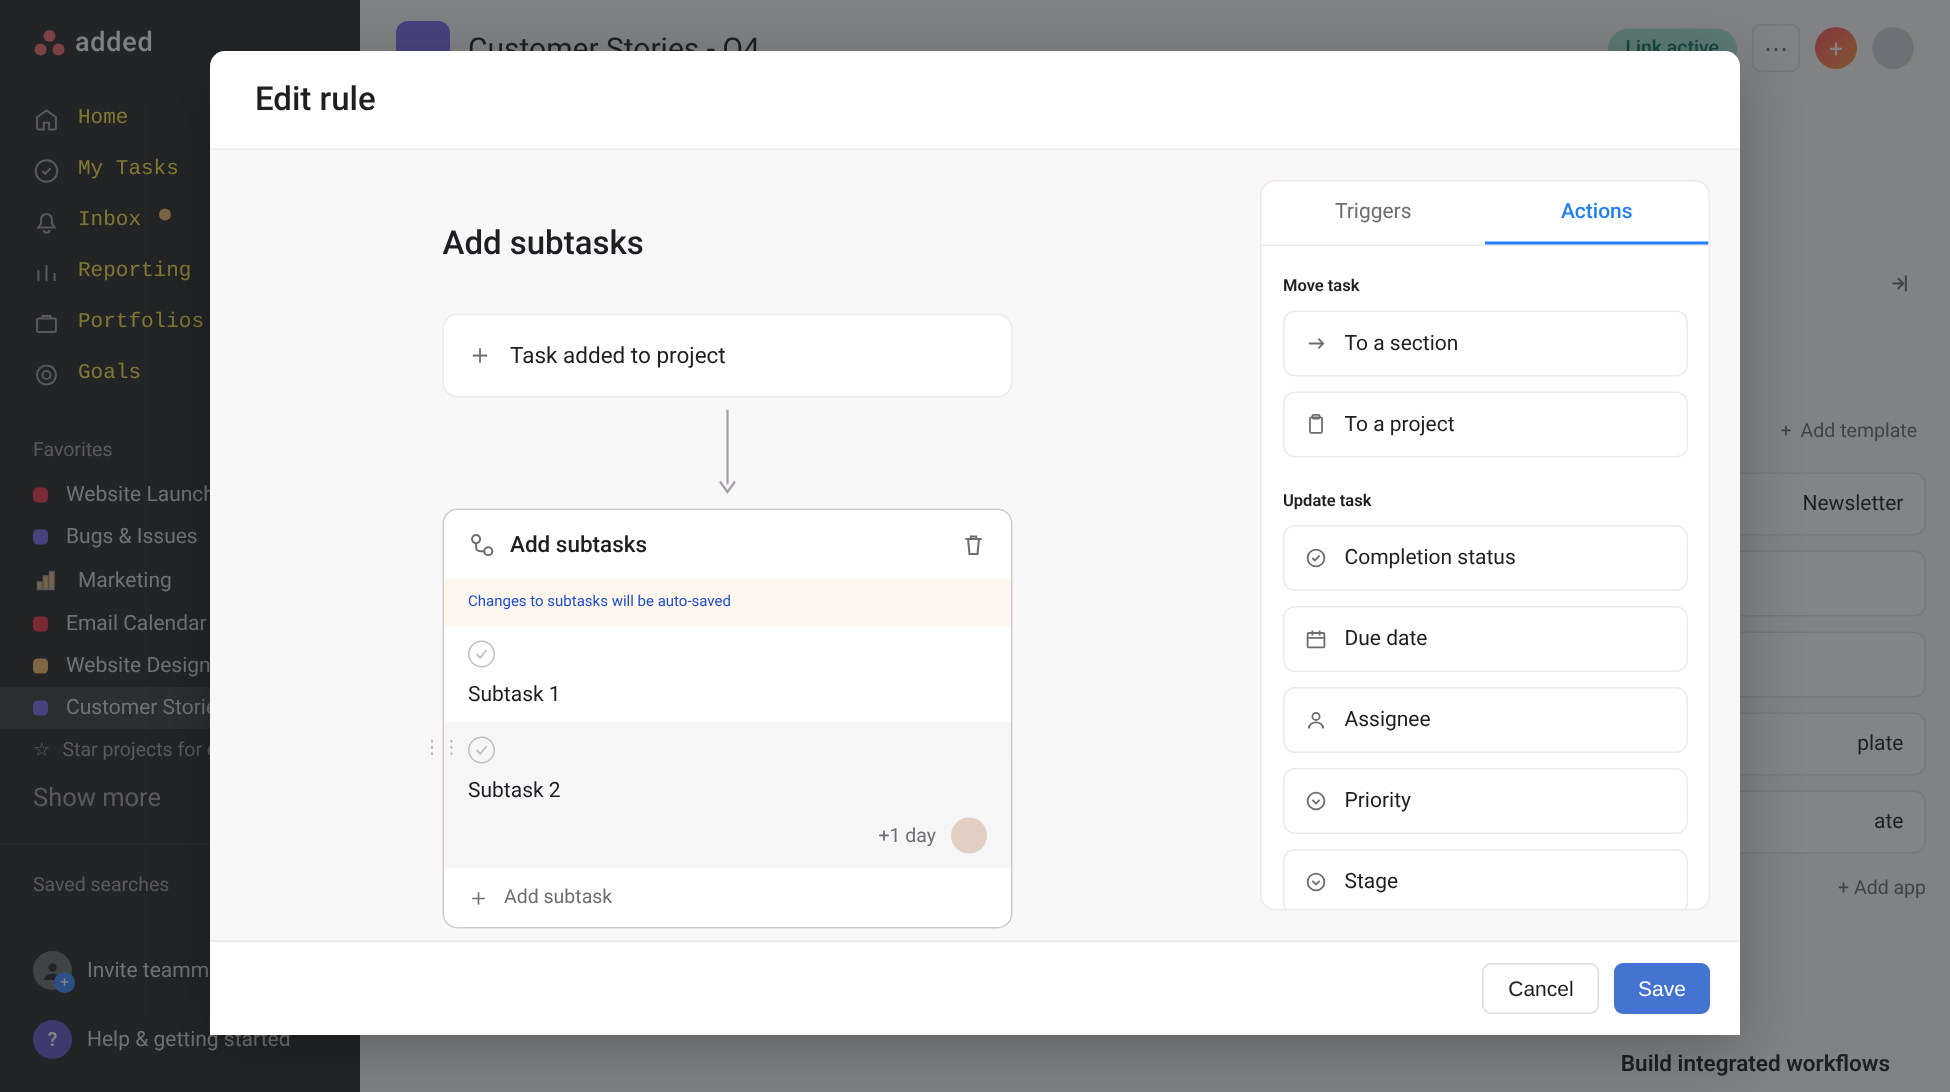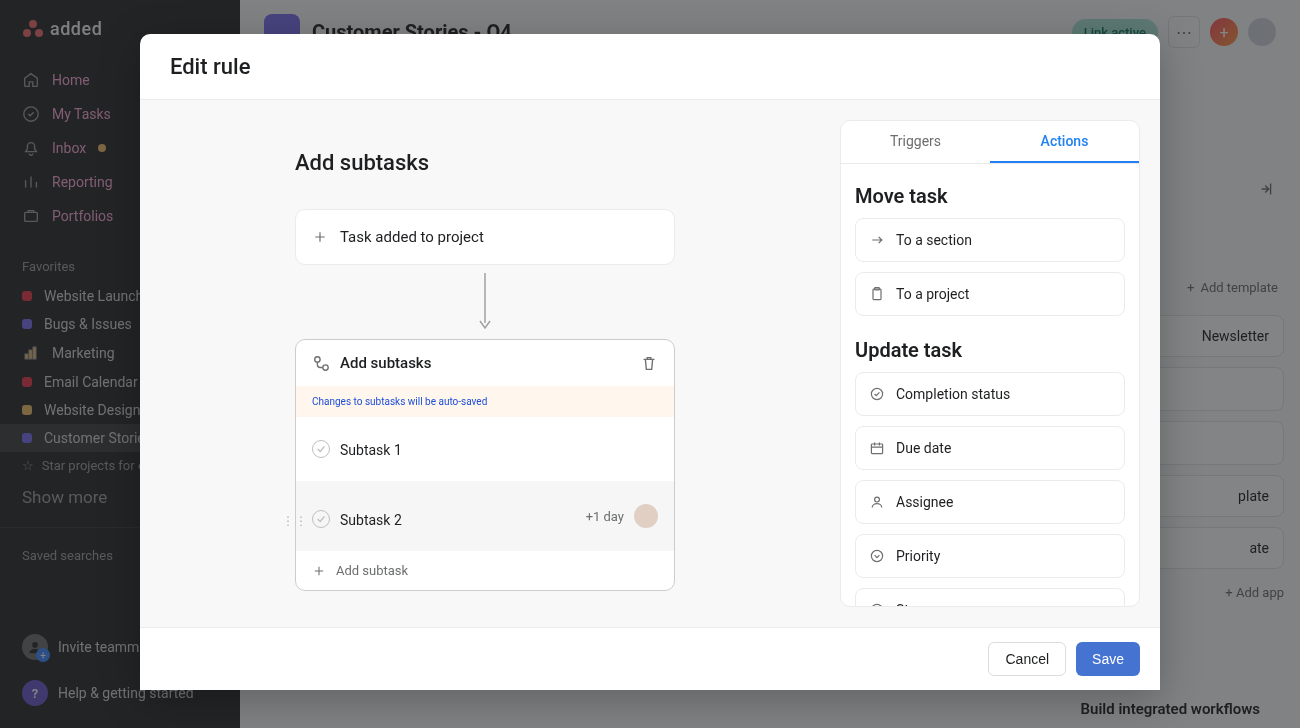--- a/index.html
+++ b/index.html
@@ -4,40 +4,40 @@
   <style>
     * { box-sizing: border-box; margin: 0; padding: 0; }
     body { font-family: -apple-system, BlinkMacSystemFont, "Segoe UI", Roboto, Helvetica, Arial, sans-serif; width: 1300px; height: 728px; overflow: hidden; background: #fff; color: #1e1f21; position: relative; }
 
     
     .sidebar { position: absolute; top: 0; left: 0; width: 240px; height: 728px; background: #2a2b2d; color: #d4d5d6; padding-top: 18px; font-size: 14px; }
     .logo-row { display: flex; align-items: center; padding: 0 22px 20px 22px; gap: 6px; }
     .logo-dots { display: inline-flex; align-items:center; gap:2px;}
     .logo-text { font-weight: 500; color: #f4f4f4; font-size: 18px; letter-spacing:0.5px;}
     .nav { padding: 4px 0; }
-    .nav-item { display: flex; align-items: center; gap: 12px; padding: 8px 22px; cursor: pointer; color:#f9a8d4;}
+    .nav-item { display: flex; gap: 12px; padding: 8px 22px; cursor: pointer; color:#fde047;font-family:Liberation Mono, monospace;}
     .nav-icon { width: 18px; height: 18px; display:inline-flex; align-items:center; justify-content:center; stroke:#a2a0a2; fill:none;}
     .section-label { padding: 22px 22px 8px 22px; color: #a2a0a2; font-size: 13px;}
     .proj-item { display:flex; align-items:center; gap:12px; padding: 6px 22px; cursor:pointer;}
     .proj-dot { width:10px; height:10px; border-radius:3px; flex-shrink:0;}
     .proj-item.selected { background: rgba(255,255,255,0.1);}
     .star-row { display:flex; align-items:center; gap:8px; padding: 6px 22px; color:#a2a0a2; font-size:13px;}
     .show-more { padding: 8px 22px; color:#a2a0a2; font-size:17px; cursor:pointer;}
     .invite-row { display:flex; align-items:center; gap:10px; padding: 8px 22px; position:absolute; bottom: 60px; width:100%;}
     .help-row { display:flex; align-items:center; gap:10px; padding: 8px 22px; position:absolute; bottom: 14px; width:100%;}
     .avatar-small { width:26px; height:26px; border-radius:50%; background:#6e6f71; display:inline-flex; align-items:center; justify-content:center; position:relative;}
     .avatar-plus-badge { position:absolute; bottom:-2px; right:-2px; width:14px; height:14px; border-radius:50%; background:#3f8cff; color:#fff; font-size:10px; display:flex; align-items:center; justify-content:center;}
     .help-badge { width:26px; height:26px; border-radius:50%; background:#6a5acd; color:#fff; display:inline-flex; align-items:center; justify-content:center; font-size:13px; font-weight:600;}
     .inbox-dot { width:8px; height:8px; border-radius:50%; background:#f1bd6c; display:inline-block;}
 
     
     .bg-content { position:absolute; left:240px; top:0; width:1060px; height:728px; background:#fafafa;}
     .topbar { height:64px; display:flex; align-items:center; padding: 0 24px; gap:12px;}
     .proj-icon { width:36px; height:36px; border-radius:8px; background:#7a6ff0; }
-    .proj-title { font-size:20px; font-weight:700;}
+    .proj-title { font-size:20px; font-weight:400;}
     .topbar-right { margin-left:auto; display:flex; align-items:center; gap:10px;}
     .link-badge { background:#aae6d8; color:#0d7a5f; border-radius:14px; padding:6px 12px; font-size:13px; font-weight:500;}
     .overflow-btn { width:32px; height:32px; border:1px solid #e0e0e0; border-radius:6px; display:flex; align-items:center; justify-content:center; color:#6d6e6f; cursor:pointer;}
     .plus-badge { width:28px; height:28px; border-radius:50%; background:linear-gradient(135deg,#ff5263,#ff9a44); display:flex; align-items:center; justify-content:center; color:#fff;}
     .user-avatar { width:28px; height:28px; border-radius:50%; background:#cfd4db;}
     .right-col { position:absolute; right:16px; top: 315px; width: 260px; }
     .right-chip { border:1px solid #e4e4e4; border-radius:8px; padding:12px 14px; margin-bottom:10px; font-size:14px; color:#1e1f21; background:#fff;}
     .add-app-row { text-align:right; color:#6d6e6f; font-size:13px; padding-top:6px;}
     .bottom-headline { position:absolute; bottom: 10px; right:40px; font-size:15px; font-weight:600;}
 
@@ -51,34 +51,34 @@
     .modal-body { flex:1; display:flex; background:#f9f8f8; border-bottom:1px solid #edeae9; overflow:hidden;}
     .canvas { flex:1; padding: 50px 40px 40px 155px; position:relative;}
     .canvas-title { font-size:22px; font-weight:500; margin-bottom: 34px;}
     .trigger-card { width:380px; background:#fff; border:1px solid #edeae9; border-radius:10px; padding:18px 16px; display:flex; align-items:center; gap:12px; font-size:15px;}
     .arrow-down { display:flex; justify-content:center; padding: 8px 0; color:#a2a0a2;}
     .action-card { width:380px; background:#fff; border:1px solid #edeae9; border-radius:10px;}
     .action-card.selected { border:1px solid #cfcbcb;}
     .action-head { padding: 14px 16px; display:flex; align-items:center; gap:10px; font-size:15px; font-weight:500;}
     .action-head .trash { margin-left:auto; color:#6d6e6f; cursor:pointer; width:18px; height:18px;}
     .warn-bar { background:#fff6ed; color:#1d4ed8; padding: 10px 16px; font-size:10px;}
-    .subtask-row { display:flex; align-items:flex-end; gap:10px; padding: 23px 16px; font-size:14px; position:relative;}
+    .subtask-row { display:flex; align-items:flex-start; gap:10px; padding: 10px 16px; font-size:14px; position:relative;flex-direction:column;}
     .subtask-row.hover { background:#f6f6f6;}
     .drag-handle { position:absolute; left:-14px; color:#b0b0b0; font-size:12px; letter-spacing:1px;}
     .check-circle { width:18px; height:18px; border:1.5px solid #c0c0c0; border-radius:50%; display:inline-flex; align-items:center; justify-content:center;}
     .row-right { margin-left:auto; display:flex; align-items:center; gap:10px; font-size:13px; color:#6d6e6f;}
     .mini-avatar { width:24px; height:24px; border-radius:50%; background:#e0cfc2;}
     .add-subtask-row { display:flex; align-items:center; gap:10px; padding:12px 16px; color:#6d6e6f; font-size:13px; cursor:pointer;}
 
     .rules-panel { width:300px; background:#fff; border:1px solid #edeae9; border-radius:10px; margin:20px 20px 20px 0; display:flex; flex-direction:column; overflow:hidden;}
     .panel-tabs { display:flex; border-bottom:1px solid #edeae9;}
     .panel-tab { flex:1; text-align:center; padding:12px 0; font-size:14px; color:#6d6e6f; cursor:pointer;}
     .panel-tab.active { color:#2180f3; border-bottom:2px solid #2180f3; font-weight:500;}
     .panel-scroll { padding: 14px 14px 20px 14px; overflow-y:auto;}
-    .group-label { font-size:20px; font-weight:600; padding: 6px 0 10px 0;}
+    .group-label { font-size:11px; font-weight:600; padding: 6px 0 10px 0;}
     .option-card { border:1px solid #edeae9; border-radius:8px; padding: 12px 12px; display:flex; align-items:center; gap:10px; font-size:14px; color:#1e1f21; margin-bottom:10px; cursor:pointer;}
     .option-icon { width:18px; height:18px; color:#6d6e6f; display:inline-flex; align-items:center; justify-content:center;}
 
     .modal-footer { padding: 14px 20px; display:flex; justify-content:flex-end; gap:10px; background:#fff;}
     .btn { border-radius:6px; padding:8px 16px; font-size:14px; cursor:pointer; border:1px solid transparent;}
     .btn-secondary { background:#fff; border:1px solid #dcdcdc; color:#1e1f21;}
     .btn-primary { background:#4573d2; border:none; color:#fff;}
 
     svg { display:block; }
   </style>
@@ -135,20 +135,29 @@
     </div>
     <div class="nav-item">
       <span class="nav-icon">
           <svg width="18" height="18" viewBox="0 0 20 20" stroke="#a2a0a2" fill="none" stroke-width="1.5">
             <rect x="3" y="6" width="14" height="10" rx="1"></rect>
             <path d="M7 6V4h6v2"></path>
           </svg>
         </span>
       <span>Portfolios</span>
     </div>
+    <div class="nav-item">
+      <span class="nav-icon">
+          <svg width="18" height="18" viewBox="0 0 20 20" stroke="#a2a0a2" fill="none" stroke-width="1.5">
+            <circle cx="10" cy="10" r="7"></circle>
+            <circle cx="10" cy="10" r="3"></circle>
+          </svg>
+        </span>
+      <span>Goals</span>
+    </div>
   </div>
 
   <div class="section-label">Favorites</div>
   <div class="proj-item">
       <span class="proj-dot" style="background:#e8384f"></span>
       <span>Website Launch</span>
     </div>
   <div class="proj-item">
       <span class="proj-dot" style="background:#7a6ff0"></span>
       <span>Bugs &amp; Issues</span>

